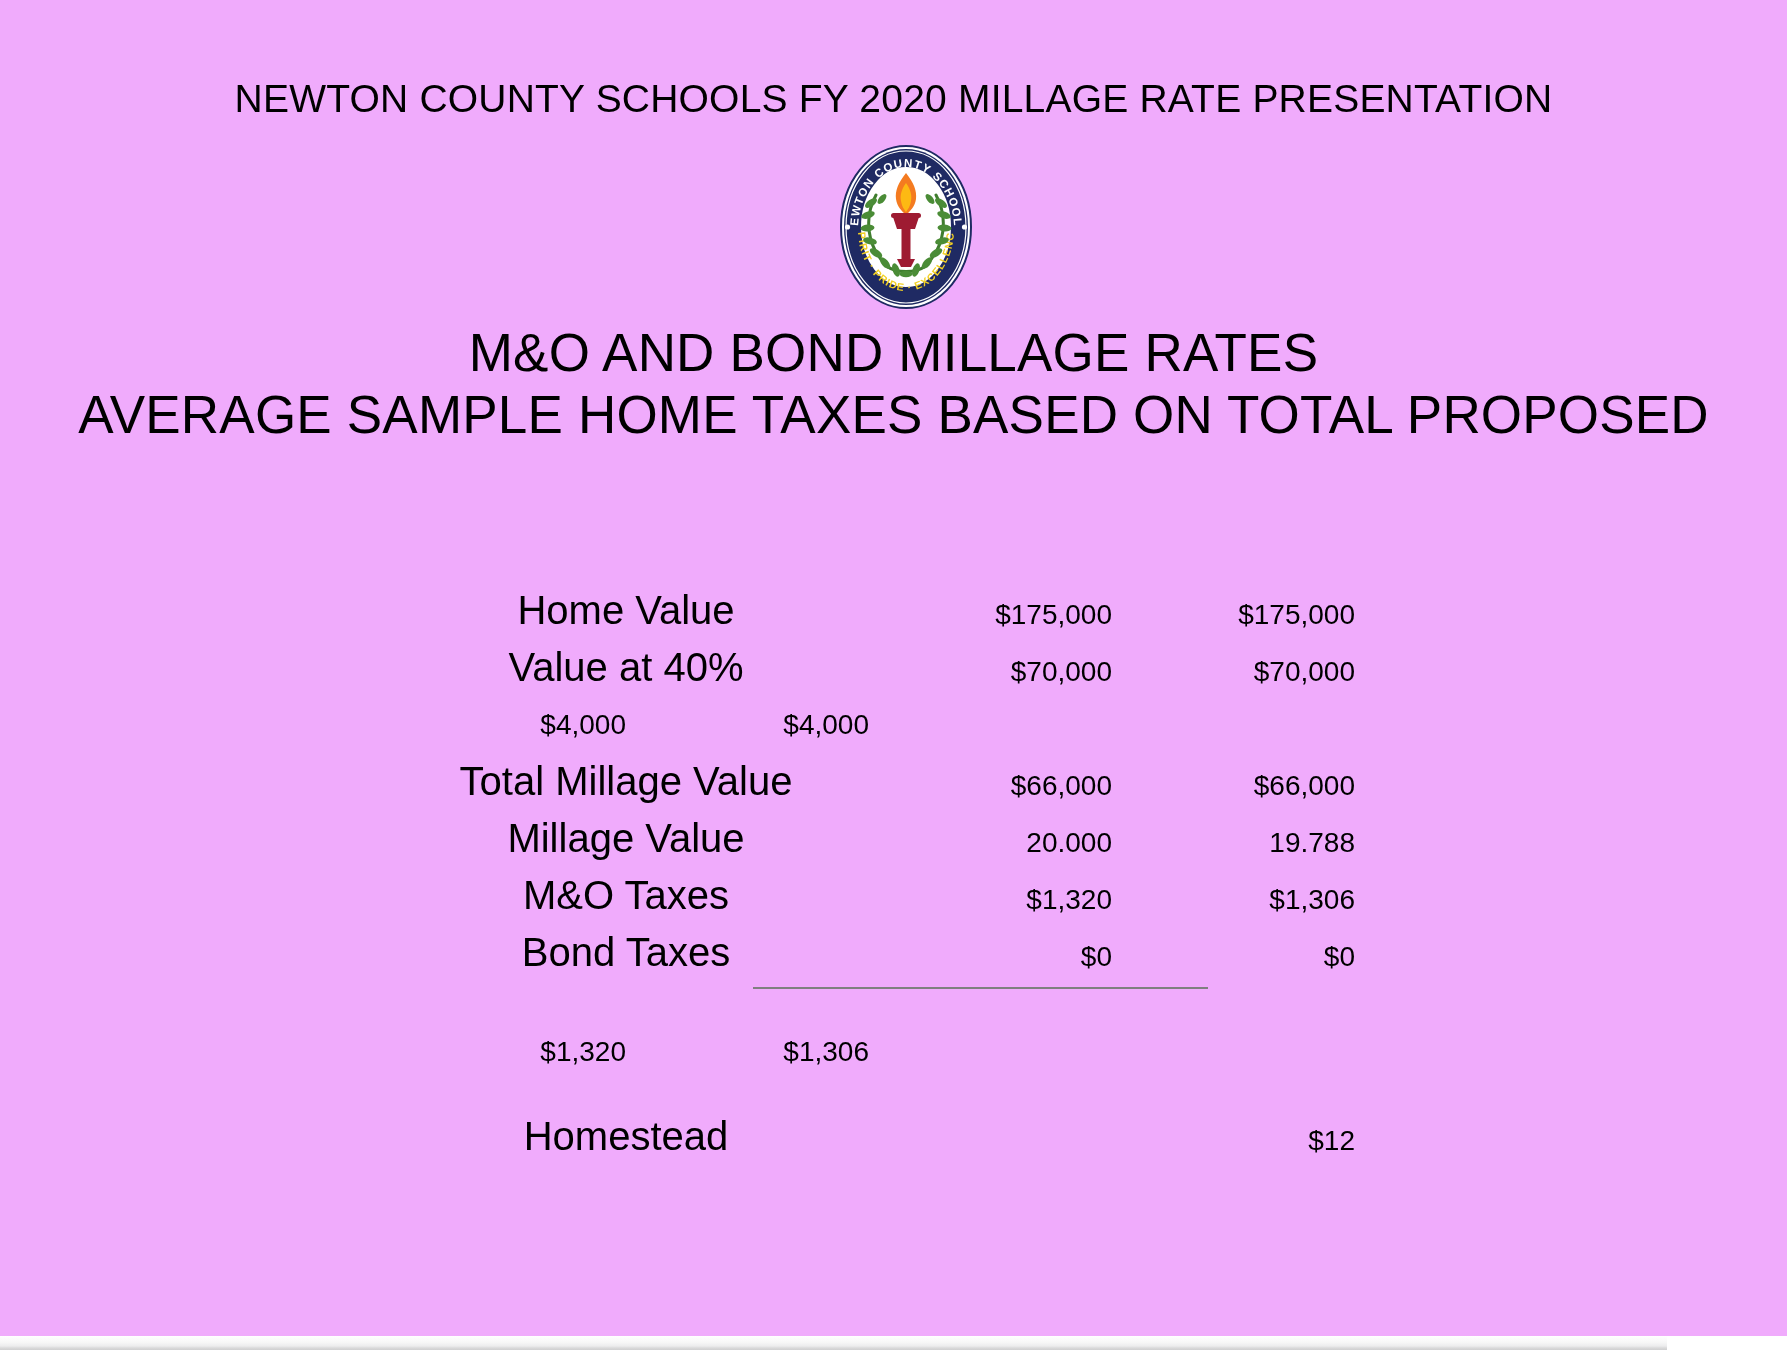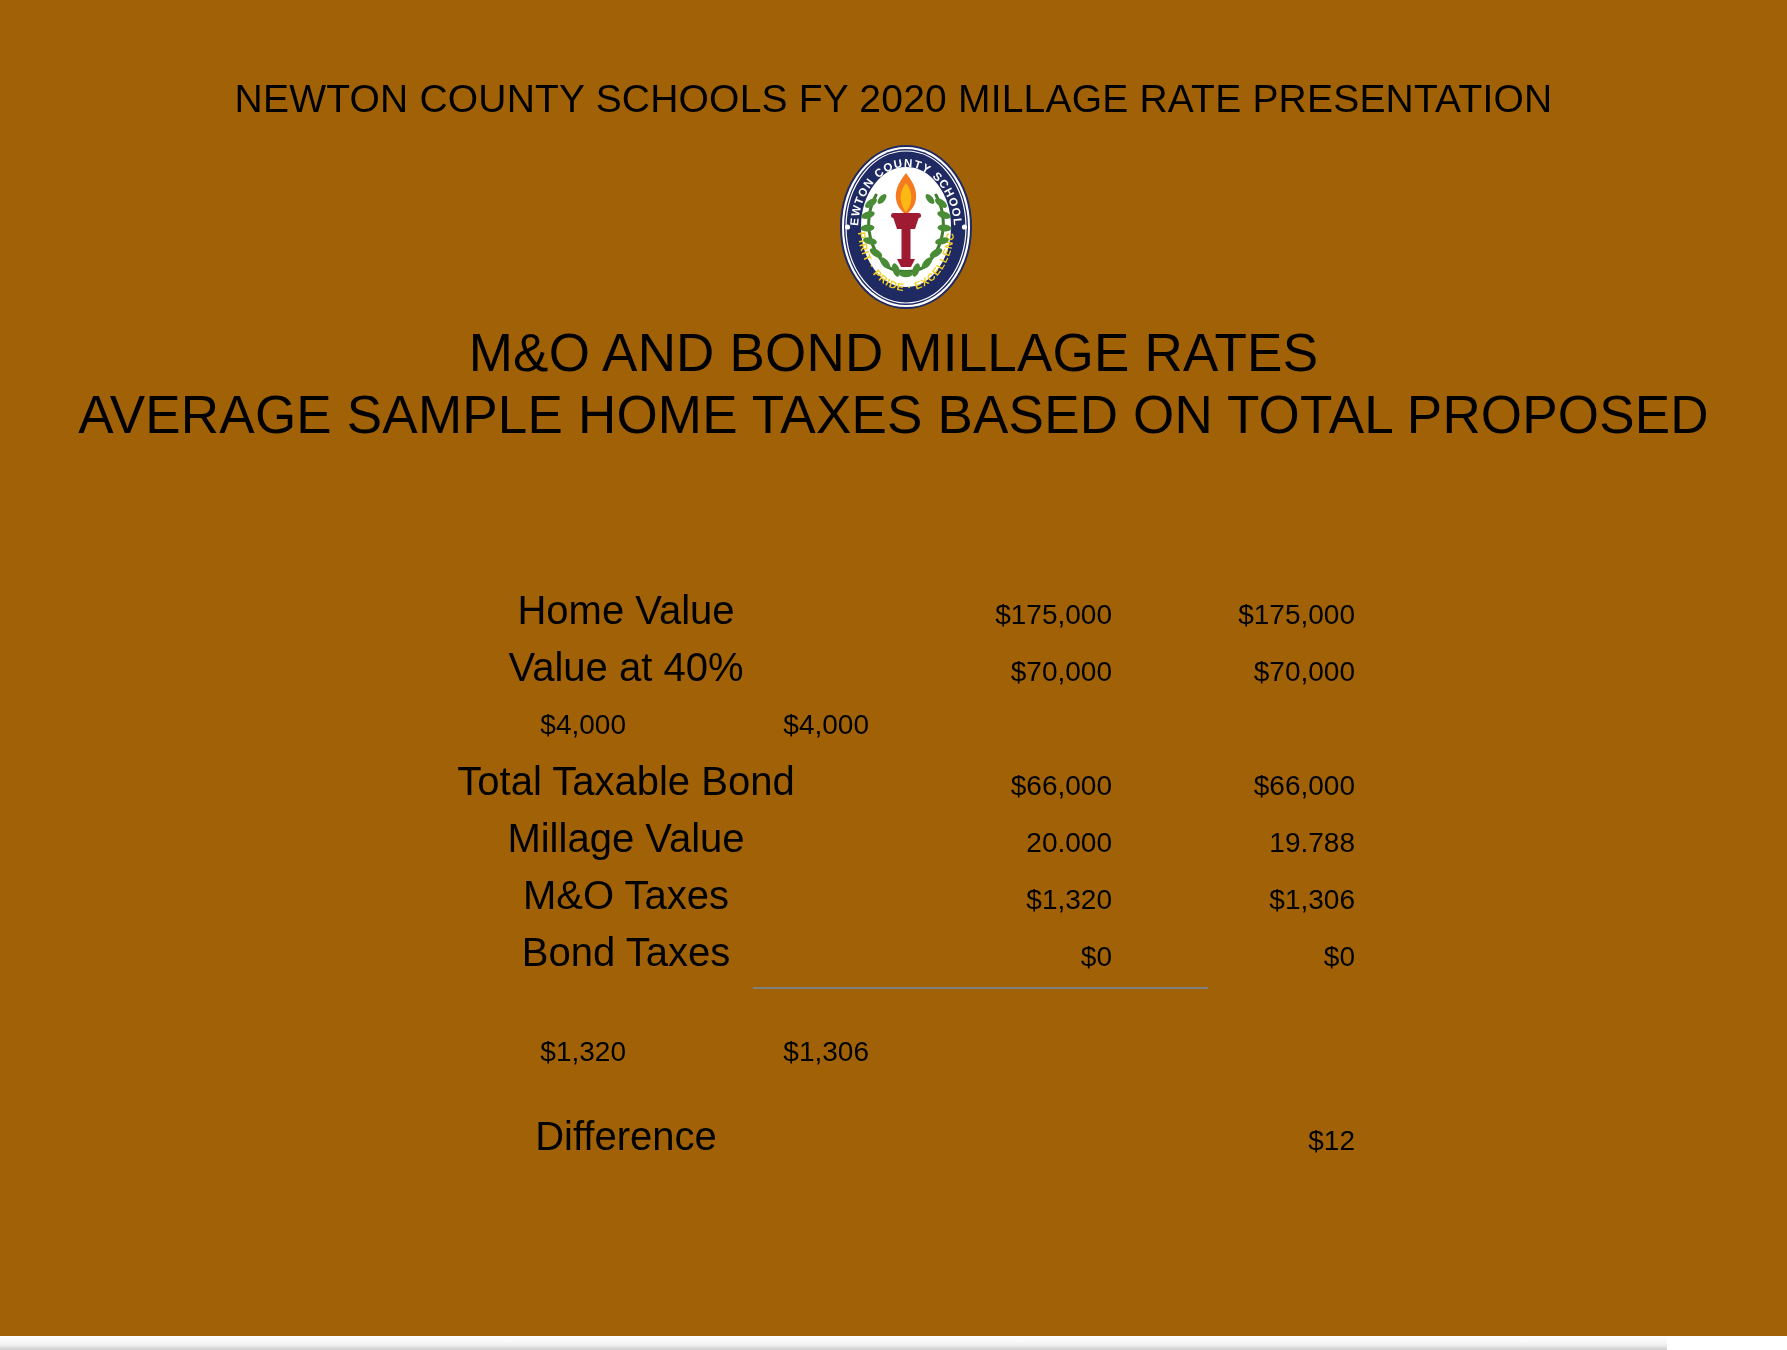--- a/index.html
+++ b/index.html
@@ -14,21 +14,21 @@
     color: #000000;
     overflow: hidden;
     position: relative;
   }
 
   .slide {
     position: absolute;
     left: 0; top: 0;
     width: 1787px;
     height: 1350px;
-    background: #a16207;
+    background: #f0abfc;
     overflow: hidden;
   }
 
   
   .page-bottom-edge {
     position: absolute;
     left: 0;
     bottom: 0;
     width: 1787px;
     height: 14px;
@@ -207,21 +207,21 @@
       <div class="col1">$70,000</div>
       <div class="col2">$70,000</div>
     </div>
 
     <div class="row">
       <div class="col1">$4,000</div>
       <div class="col2">$4,000</div>
     </div>
 
     <div class="row">
-      <div class="label">Total Taxable Bond</div>
+      <div class="label">Total Millage Value</div>
       <div class="col1">$66,000</div>
       <div class="col2">$66,000</div>
     </div>
 
     <div class="row">
       <div class="label">Millage Value</div>
       <div class="col1">20.000</div>
       <div class="col2">19.788</div>
     </div>
 
@@ -244,21 +244,21 @@
     <div class="gap-row"></div>
 
     <div class="row">
       <div class="col1">$1,320</div>
       <div class="col2">$1,306</div>
     </div>
 
     <div class="gap-row"></div>
 
     <div class="row">
-      <div class="label">Difference</div>
+      <div class="label">Homestead</div>
       <div class="col1"></div>
       <div class="col2">$12</div>
     </div>
 
   </div>
 
   <div class="page-bottom-edge"></div>
   <div class="page-right-fade"></div>
 
 </div>

